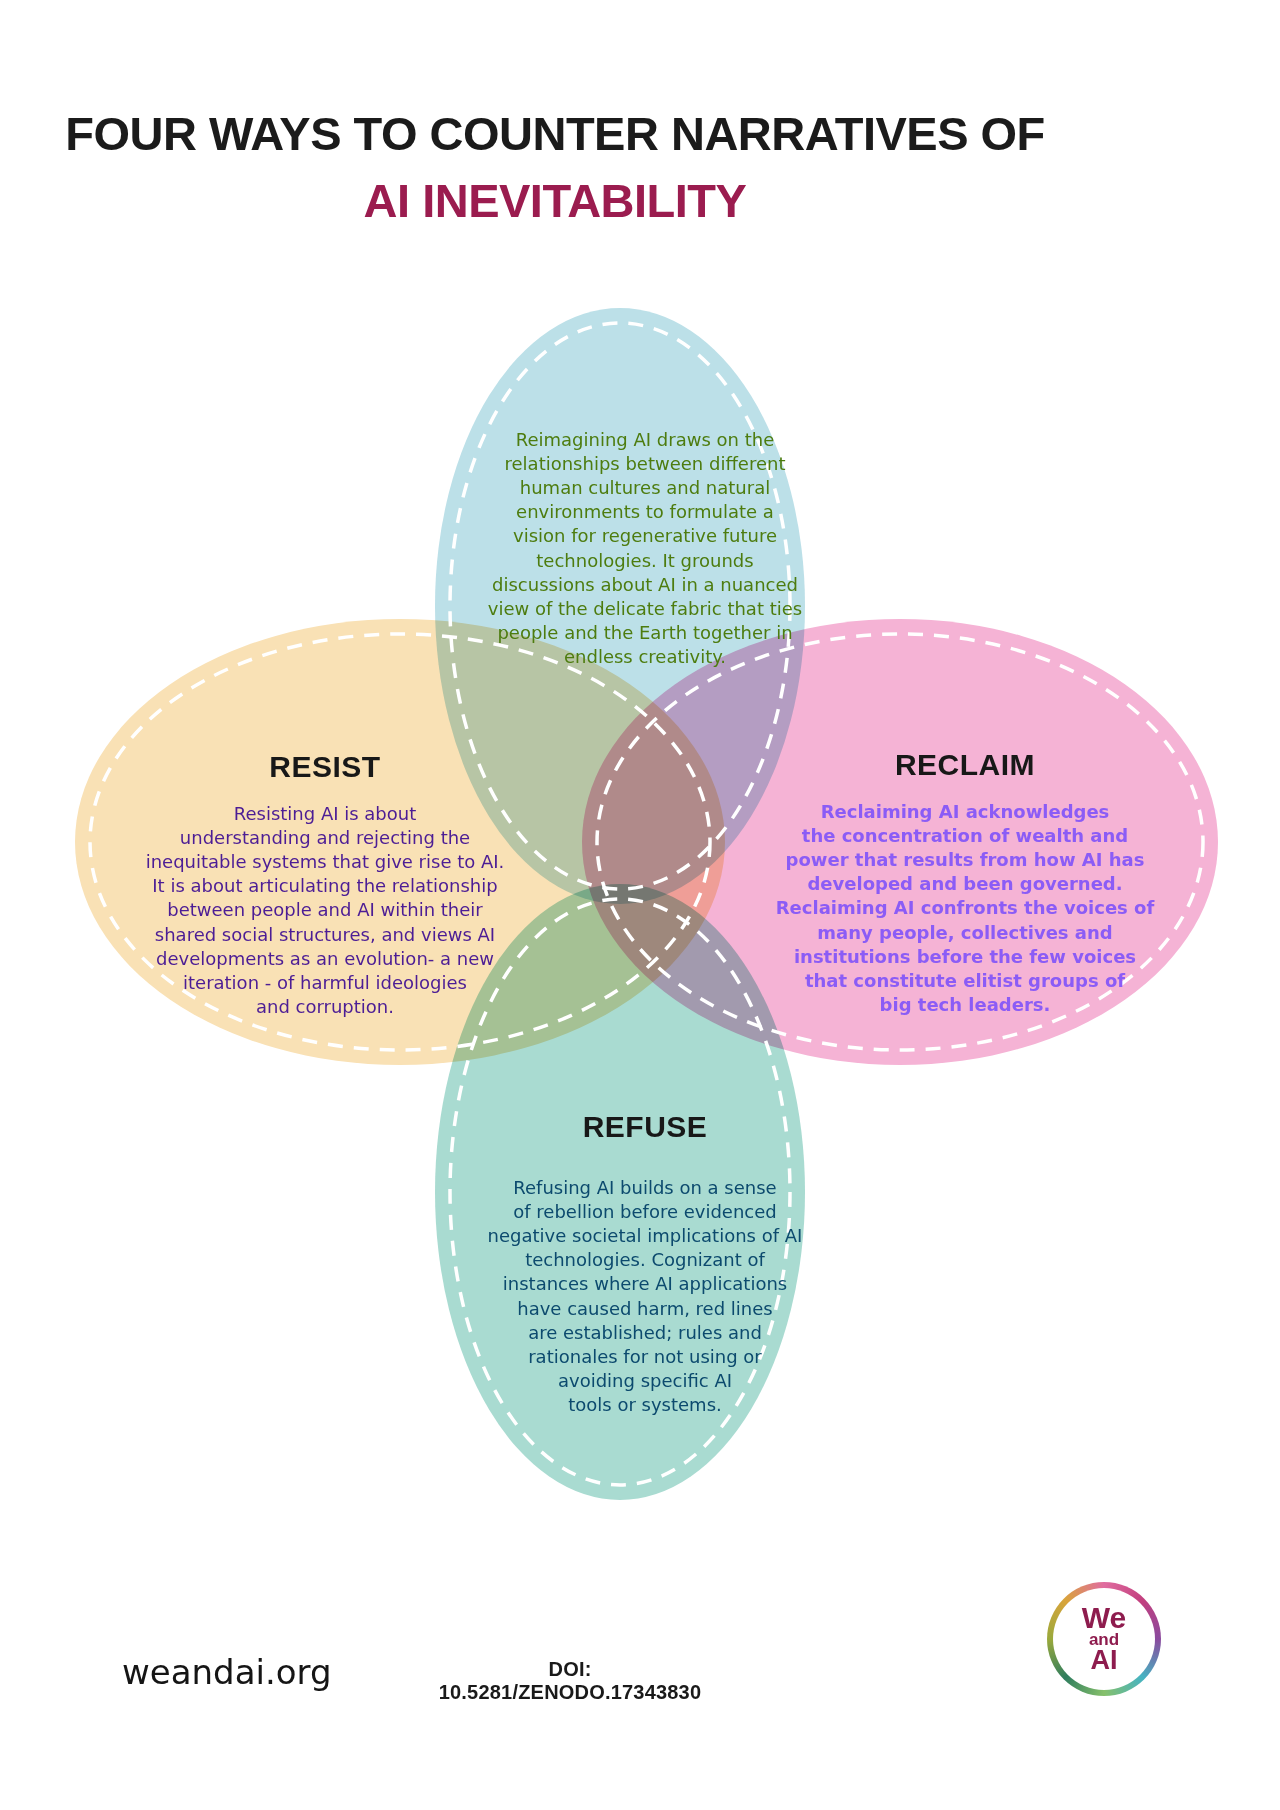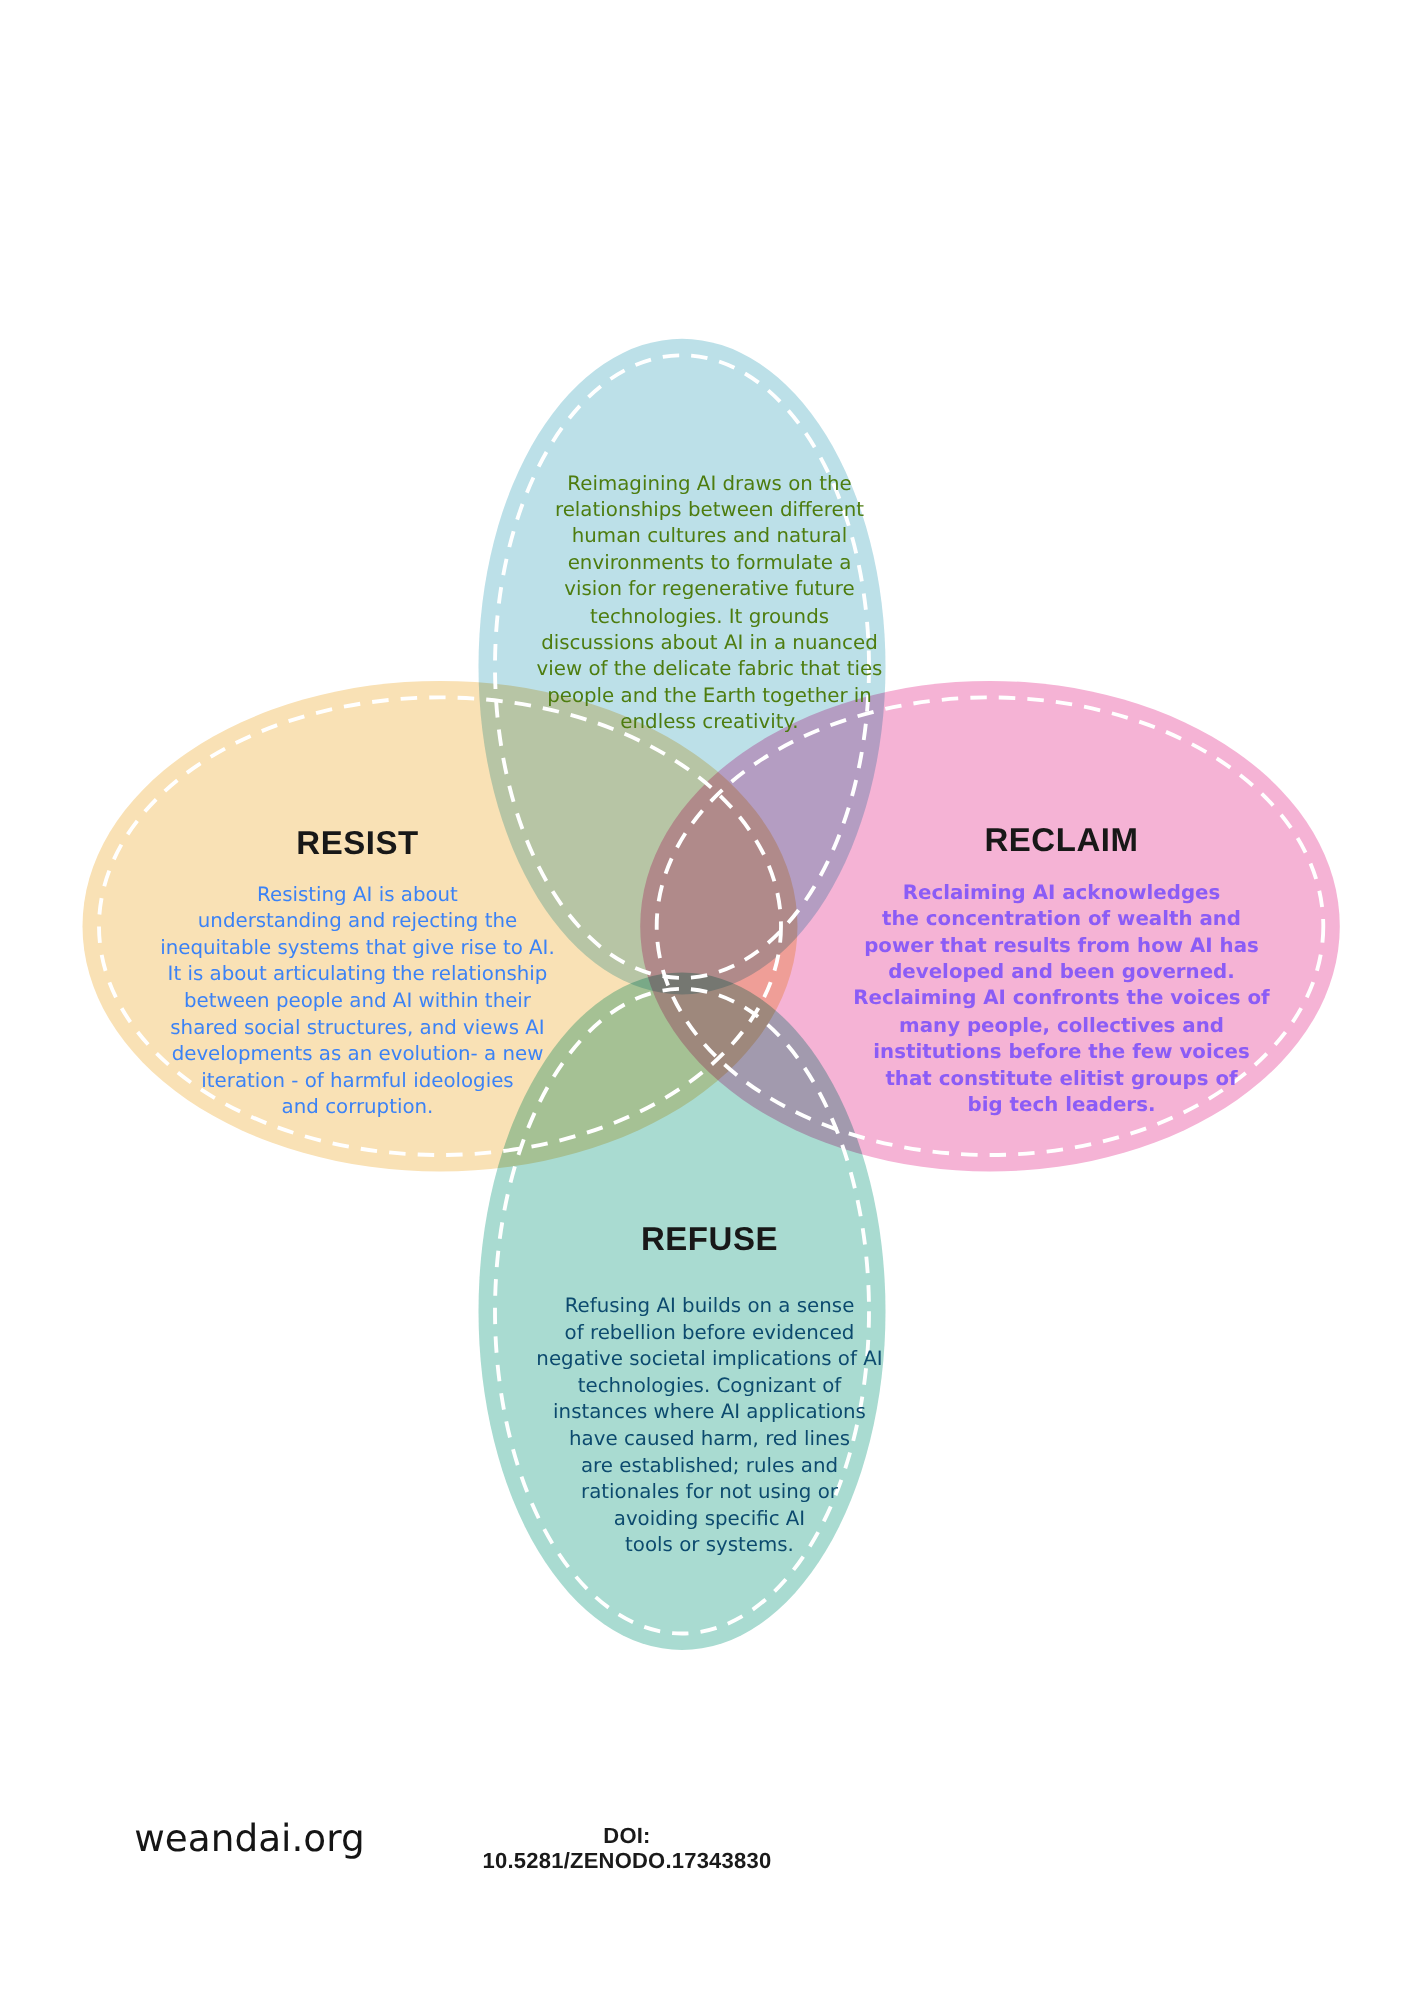--- a/index.html
+++ b/index.html
@@ -31,21 +31,21 @@
     margin:0 0 18px 0;
   }
   .petal-body {
     font-size:18px; line-height:1.34; white-space:pre-line; margin:0;
   }
   .reimagine-block { left:445px; top:428px;  width:400px; }
   .resist-block    { left:105px; top:750px;  width:440px; }
   .reclaim-block   { left:750px; top:748px;  width:430px; }
   .refuse-block    { left:445px; top:1110px; width:400px; }
   .reimagine-block .petal-body { color:#4d7c0f; }
-  .resist-block    .petal-body { color:#3b82f6; }
+  .resist-block    .petal-body { color:#4c1d95; }
   .reclaim-block   .petal-body { color:#8b5cf6;font-weight:bold; }
   .refuse-block    .petal-body { color:#0c4a6e;margin-top:32px; }
 
   .footer-site {
     position:absolute; left:122px; top:1652px;
     font-size:34px; font-weight:500; color:#151515;
   }
   .footer-doi {
     position:absolute; left:420px; top:1658px; width:300px;
     text-align:center; font-family:"Liberation Sans", sans-serif;
@@ -70,20 +70,24 @@
   }
   .logo-we  { font-size:30px; line-height:26px; }
   .logo-and { font-size:17px; line-height:17px; }
   .logo-ai  { font-size:27px; line-height:25px; }
 </style>
 </head>
 <body>
 
 <div class="page">
 
+  <div class="title-block">
+    <h1 class="title-line1">FOUR WAYS TO COUNTER NARRATIVES OF</h1>
+    <h2 class="title-line2">AI INEVITABILITY</h2>
+  </div>
 
   <svg class="venn" width="1280" height="1810" viewBox="0 0 1280 1810">
     <g style="isolation:isolate">
       <ellipse cx="620" cy="606" rx="185" ry="298" style="mix-blend-mode:multiply" fill="#BCE0E8"></ellipse>
       <ellipse cx="400" cy="842" rx="325" ry="223" style="mix-blend-mode:multiply" fill="#F9E1B5"></ellipse>
       <ellipse cx="900" cy="842" rx="318" ry="223" style="mix-blend-mode:multiply" fill="#F5B3D5"></ellipse>
       <ellipse cx="620" cy="1192" rx="185" ry="308" style="mix-blend-mode:multiply" fill="#A9DBD1"></ellipse>
     </g>
     <g fill="none" stroke="#ffffff" stroke-width="3.5" stroke-dasharray="15 11">
       <ellipse cx="620" cy="606" rx="170" ry="283"></ellipse>
@@ -142,14 +146,22 @@
 have caused harm, red lines
 are established; rules and
 rationales for not using or
 avoiding specific AI
 tools or systems.</p>
   </div>
 
   <div class="footer-site">weandai.org</div>
   <div class="footer-doi">DOI: 10.5281/ZENODO.17343830</div>
 
+  <div class="logo">
+    <div class="logo-ring"></div>
+    <div class="logo-text">
+      <span class="logo-we">We</span>
+      <span class="logo-and">and</span>
+      <span class="logo-ai">AI</span>
+    </div>
+  </div>
 
 </div>
 
 </body></html>

